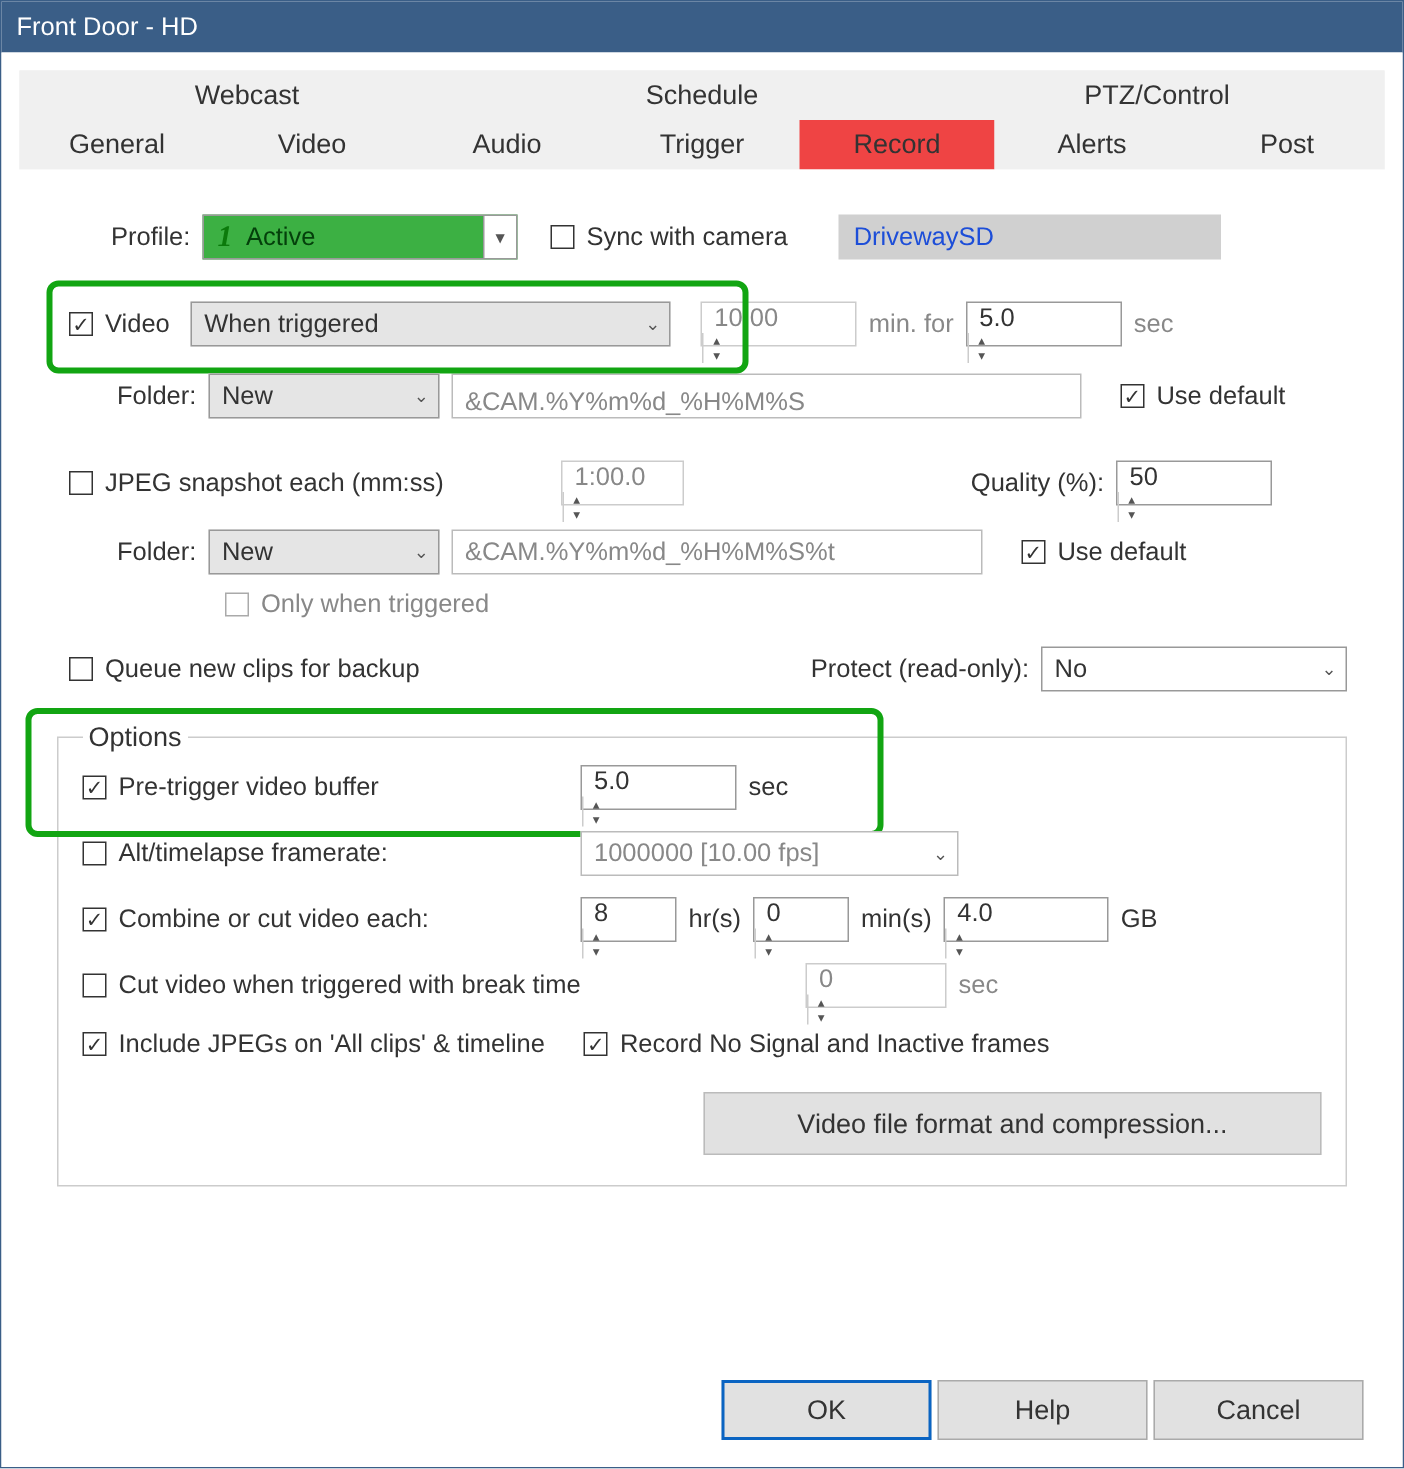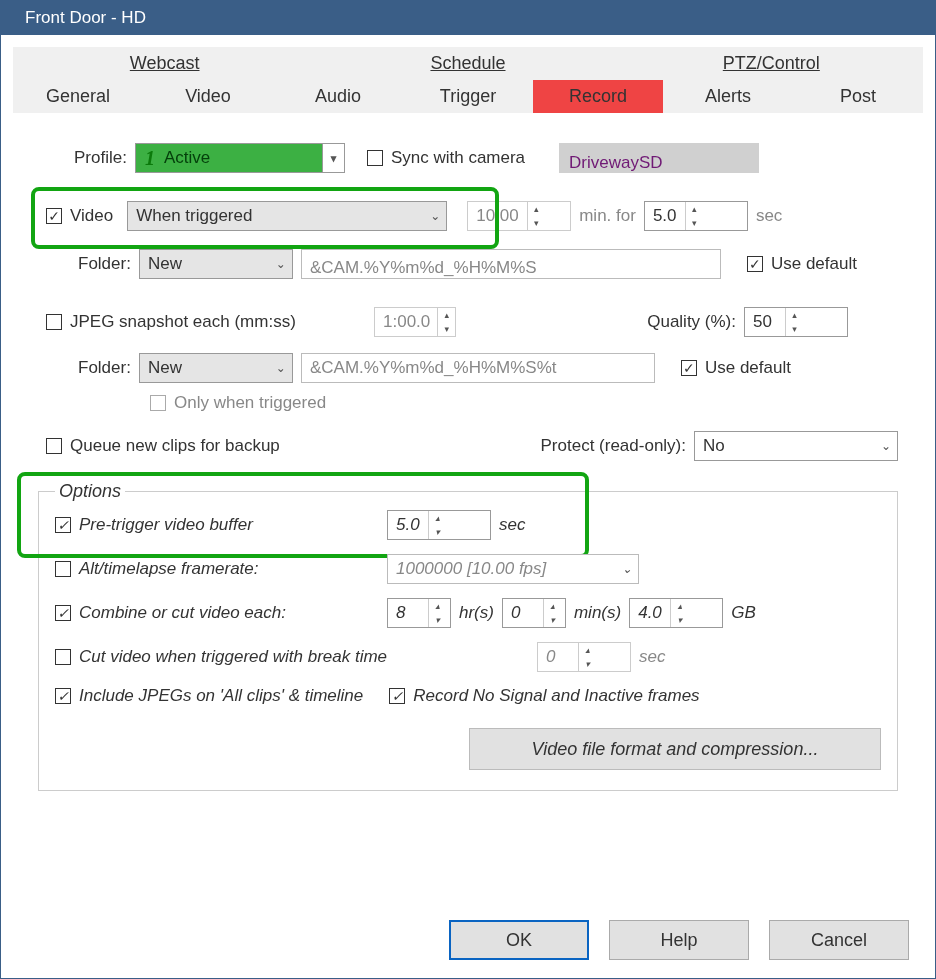--- a/index.html
+++ b/index.html
@@ -17,38 +17,38 @@
     width: 936px;
     height: 979px;
     background: #fff;
     border: 1px solid #3a5e87;
     display: flex;
     flex-direction: column;
   }
   .titlebar {
     background: #3a5e87;
     color: #fff;
-    padding: 4px 24px;
+    padding: 4px 10px;
     height: 34px;
     display: flex;
     align-items: center;
     font-size: 17px;
   }
   .content {
     flex: 1;
     background: #fff;
     padding: 12px 12px 0 12px;
     display: flex;
     flex-direction: column;
   }
   .tabs-row {
     display: flex;
     background: #f0f0f0;
   }
-  .tabs-row.top .tab { flex: 1 0 0; text-decoration: underline; }
+  .tabs-row.top .tab { flex: 1 0 0; }
   .tab {
     padding: 6px 18px;
     text-align: center;
     cursor: pointer;
     background: #f0f0f0;
     position: relative;
     font-size: 18px;
   }
   .tabs-row.bottom .tab { flex: 1 0 0; padding: 6px 12px; }
   .tab.active {
@@ -82,21 +82,21 @@
     font-size:12px; color:#555;
   }
   .select.disabled { background:#eee; color:#777; border-color:#bbb;}
   .select.white { background:#fff;}
   .input {
     border:1px solid #999; background:#fff; height:30px; padding:0 8px;
     display:flex; align-items:center;
   }
   .input.disabled { color:#888; border-color:#bbb; background:#fff;}
   .spinner {
-    border:1px solid #999; background:#fff; height:30px; display:flex; align-items:stretch;
+    border:1px solid #999; background:#fff; height:30px; display:flex; align-items:stretch;flex-direction:column;
   }
   .spinner .val { padding: 0 8px; display:flex; align-items:center; min-width:40px;}
   .spinner .arrows { display:flex; flex-direction:column; width:18px; border-left:1px solid #ccc;}
   .spinner .arrows div { flex:1; display:flex;align-items:center;justify-content:center; font-size:9px; color:#555; cursor:pointer;}
   .spinner.disabled .val { color:#888;}
   .spinner.disabled { border-color:#ccc;}
   .muted { color:#888; }
   .highlight-box {
     border:4px solid #12a512;
     border-radius:8px;
@@ -107,33 +107,33 @@
     background:#3cb043; color:#0d7a0d; border:1px solid #999; height:30px; width:210px;
     display:flex; align-items:center; position:relative; font-weight:bold;
   }
   .profile-select .num { width:28px; text-align:center; color:#0b7a0b; font-family:serif; font-size:20px; font-style:italic; font-weight:bold;}
   .profile-select .txt { color:#04400b; font-weight:normal;}
   .profile-select .chevbox {
     background:#fff; position:absolute; right:0; top:0; bottom:0; width:22px; border-left:1px solid #999;
     display:flex;align-items:center;justify-content:center; font-size:11px; color:#555;
   }
   .sync-camera-combo {
-    background:#d0d0d0; color:#701a75; height:30px; border:none; width:200px;
-    display:flex;align-items:flex-end; padding:0 10px; position:relative;
+    background:#d0d0d0; color:#1d4ed8; height:30px; border:none; width:255px;
+    display:flex;align-items:center; padding:0 10px; position:relative;
   }
   fieldset.options {
     border:1px solid #ccc; margin:0; padding: 8px 16px 16px 16px; position:relative;
   }
   fieldset.options legend { padding:0 4px; font-size:18px;}
   .big-btn {
     background:#e1e1e1; border:1px solid #bbb; height:42px; display:flex;align-items:center;justify-content:center;
     cursor:pointer; font-size:18px;
   }
   .footer {
-    display:flex; justify-content:flex-end; gap:20px; padding: 18px 14px;
+    display:flex; justify-content:flex-end; gap:4px; padding: 18px 14px;
   }
   .footer .btn {
     width:140px; height:40px; border:1px solid #aaa; background:#e1e1e1;
     display:flex; align-items:center; justify-content:center; cursor:pointer; font-size:18px;
   }
   .footer .btn.primary { border:2px solid #0a64c2; }
   .ml-auto{margin-left:auto;}
 </style>
 </head>
 <body>
@@ -263,21 +263,21 @@
       <div class="row" style="margin-left:8px; margin-bottom:20px;">
         <span class="checkbox"></span>
         <span class="lbl">Queue new clips for backup</span>
         <span class="lbl" style="margin-left:auto;">Protect (read-only):</span>
         <div class="select white" style="width:204px;">
           <span>No</span>
           <span class="chev">⌄</span>
         </div>
       </div>
 
-      <fieldset class="options" style="position:relative;font-style:italic;">
+      <fieldset class="options" style="position:relative;">
         <legend>Options</legend>
 
         <div class="highlight-box" style="left:-22px; top:-30px; width:572px; height:86px;"></div>
 
         <div class="row">
           <span class="checkbox">✓</span>
           <span class="lbl" style="width:300px;">Pre-trigger video buffer</span>
           <div class="spinner" style="width:104px;">
             <span class="val">5.0</span>
             <div class="arrows">
@@ -309,21 +309,21 @@
           </div>
           <span class="lbl">hr(s)</span>
           <div class="spinner" style="width:64px;">
             <span class="val">0</span>
             <div class="arrows">
                 <div>▴</div>
                 <div>▾</div>
               </div>
           </div>
           <span class="lbl">min(s)</span>
-          <div class="spinner" style="width:94px;text-align:center;">
+          <div class="spinner" style="width:110px;text-align:center;">
             <span class="val">4.0</span>
             <div class="arrows">
                 <div>▴</div>
                 <div>▾</div>
               </div>
           </div>
           <span class="lbl">GB</span>
         </div>
 
         <div class="row">

